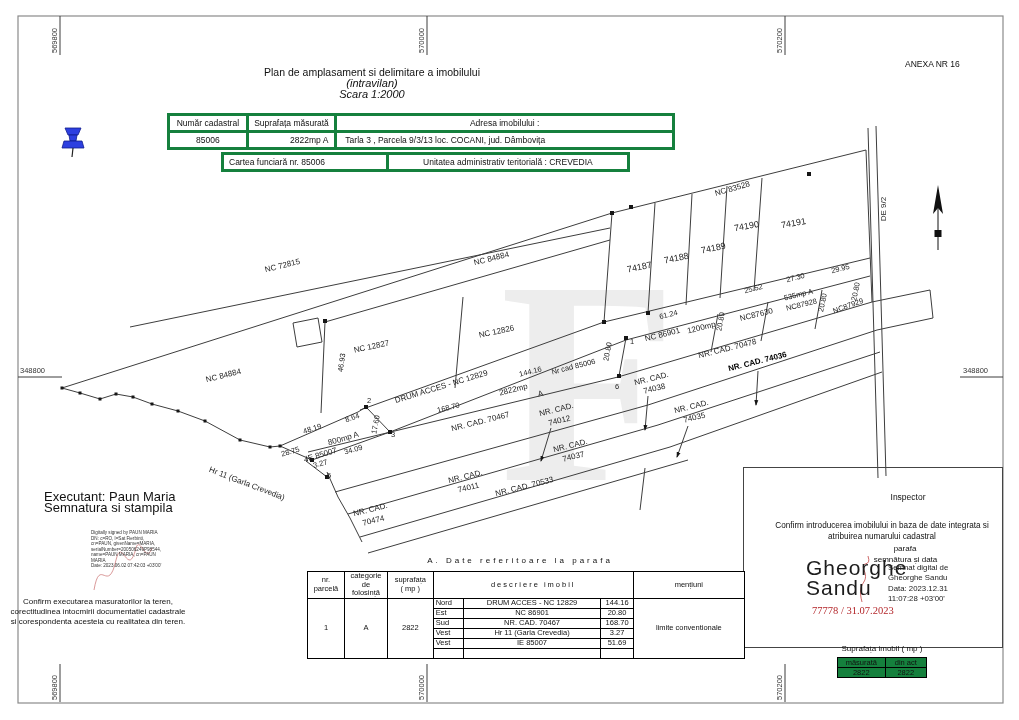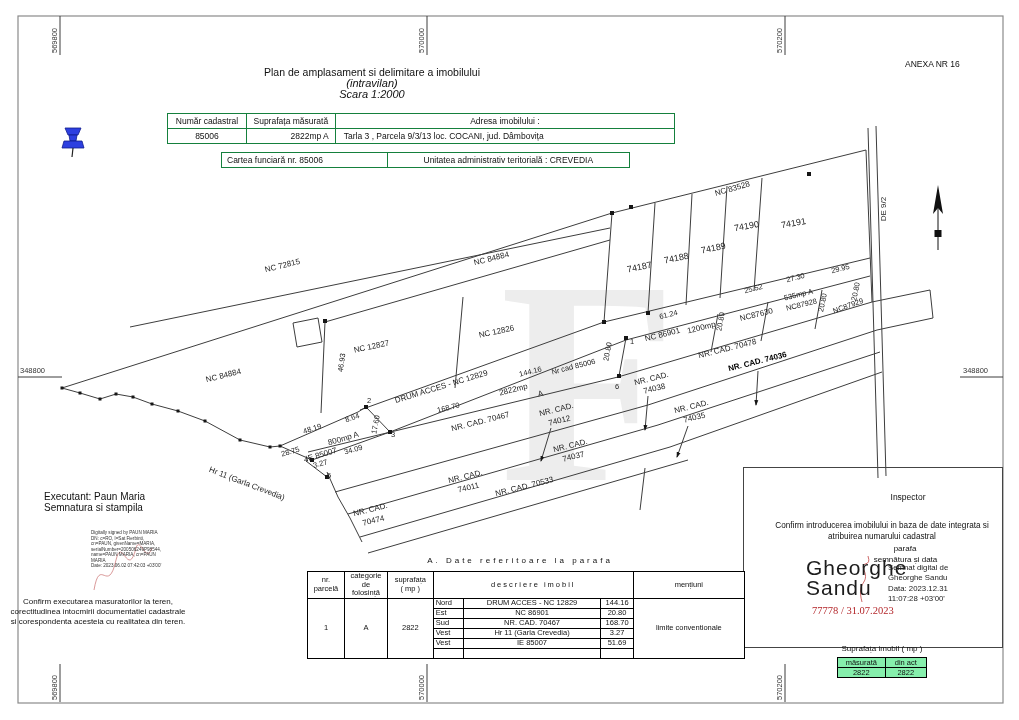--- a/index.html
+++ b/index.html
@@ -13,21 +13,21 @@
   .mt.b{font-weight:bold;fill:#000;}
   .mt.g{font-size:7.5px;fill:#333;}
   .wm{font-family:"Liberation Serif",serif;fill:#ededed;font-weight:bold;}
 
   .title{left:170px;top:67px;width:404px;text-align:center;line-height:11px;}
   .title .l1{font-size:10.5px;}
   .title .l2,.title .l3{font-size:11px;font-style:italic;}
   .anexa{left:905px;top:59px;font-size:8.5px;}
 
   table.doc{border-collapse:collapse;background:#fff;font-size:8.5px;}
-  table.doc td{border:1px solid #15803d;padding:0 3px;height:14px;text-align:center;}
+  table.doc td{border:3px solid #15803d;padding:0 3px;height:14px;text-align:center;}
   .t1{left:167px;top:113px;width:508px;}
   .t1 td.r{text-align:right;padding-right:6px;}
   .t1 td.l{text-align:left;padding-left:8px;}
   .t2{left:221px;top:152px;width:409px;padding-left:25px;}
   .t2 td{height:16px;}
   .t2 td.l{text-align:left;padding-left:5px;}
 
   .teren-title{left:385px;top:556px;width:270px;text-align:center;
                font-size:8px;letter-spacing:3px;}
   table.teren{left:307px;top:571px;width:438px;border-collapse:collapse;
@@ -36,24 +36,24 @@
                  vertical-align:middle;line-height:8.5px;margin-top:32px;}
   table.teren tr.hrow td{height:22px;white-space:pre-line;}
   table.teren tr.brow td{height:9px;}
   table.teren td.c-desc{letter-spacing:2px;}
   table.teren td.dir{text-align:left;padding-left:2px;width:27px;}
   table.teren td.dsc{width:146px;}
   table.teren td.len{width:30px;}
 
   .sup-title{left:826px;top:644px;width:112px;text-align:center;font-size:8px;}
   table.sup{left:837px;top:657px;width:90px;border-collapse:collapse;
-            font-size:7.5px;background:#86efac;position:absolute;}
+            font-size:7.5px;background:#15803d;position:absolute;}
   table.sup td{border:1px solid #000;height:9px;text-align:center;padding:0;}
 
-  .exec-head{left:44px;top:492px;font-size:10px;line-height:10.5px;}
+  .exec-head{left:44px;top:492px;font-size:13px;line-height:10.5px;}
   .big-sig{font-size:24px;line-height:25px;letter-spacing:1px;color:#1c1c1c;
            white-space:pre-line;}
   .exec-sig{left:18px;top:524px;}
   .sig-det{font-size:4.6px;line-height:5.5px;white-space:pre-line;color:#333;}
   .exec-det{left:91px;top:530px;width:120px;}
   .exec-confirm{left:10px;top:597px;width:176px;font-size:8px;text-align:center;
                 line-height:10px;}
 
   .insp-box{left:743px;top:467px;width:258px;height:179px;border:1px solid #444;}
   .insp-title{left:838px;top:492px;width:140px;text-align:center;font-size:8.5px;}

